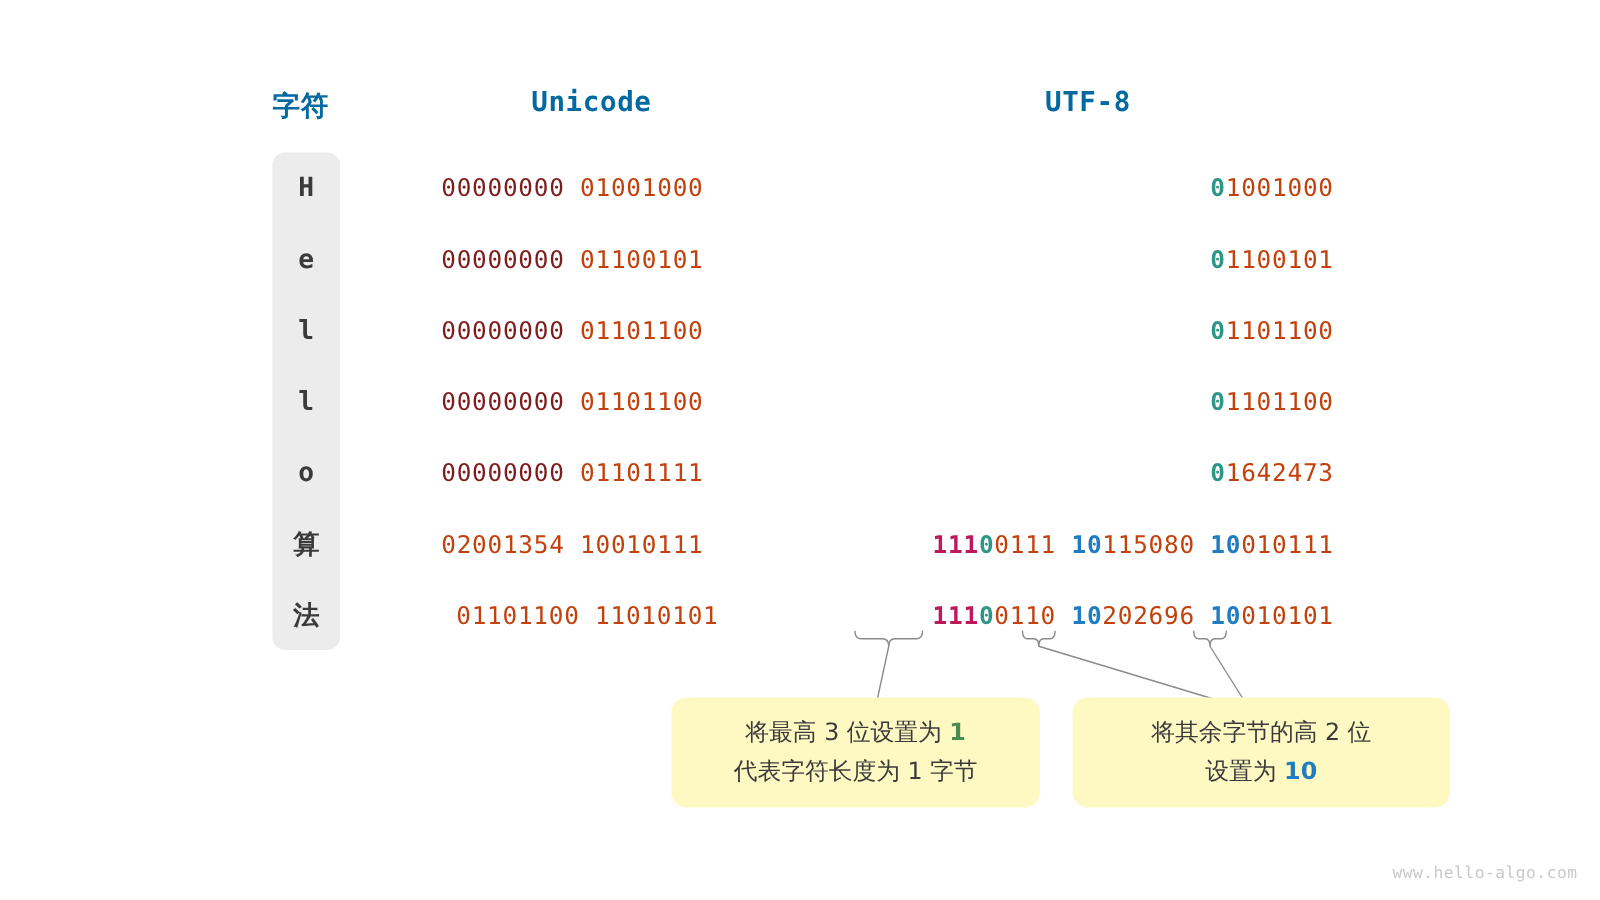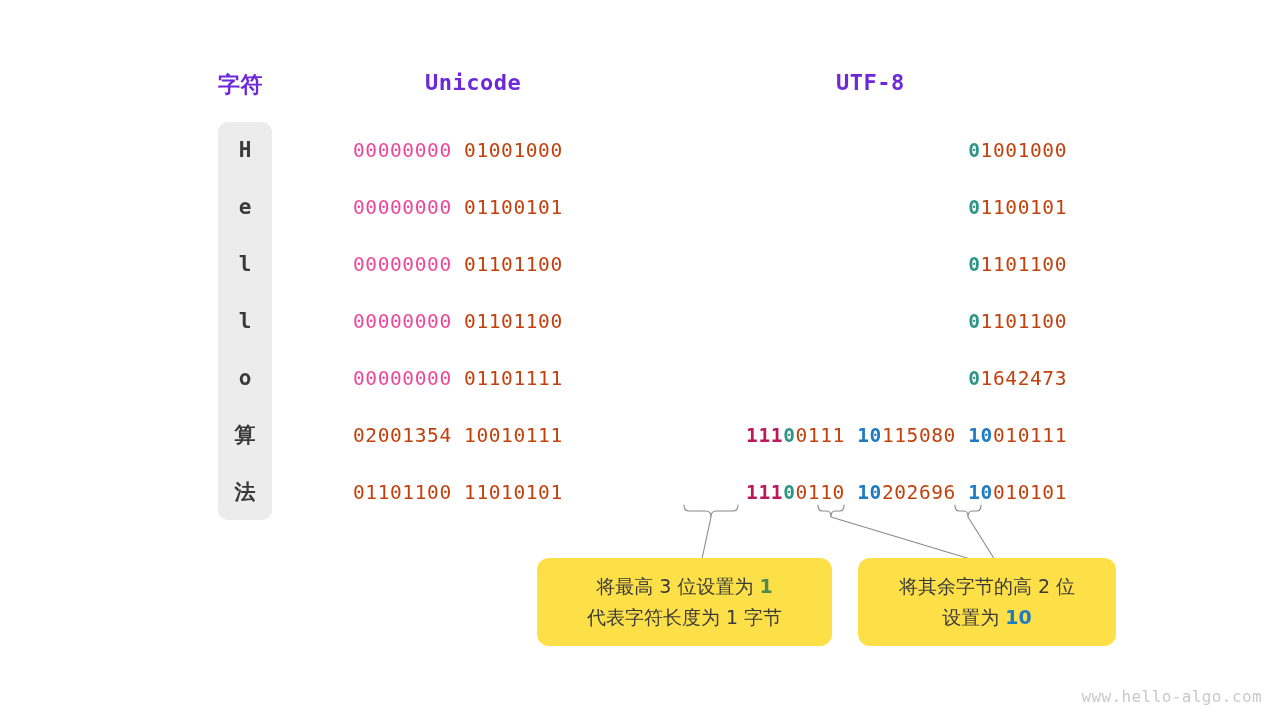--- a/index.html
+++ b/index.html
@@ -20,21 +20,21 @@
     width: 1280px;
     height: 720px;
   }
 
   
   .col-header {
     position: absolute;
     font-family: "DejaVu Sans Mono", "Liberation Mono", monospace;
     font-weight: bold;
     font-size: 22px;
-    color: #6d28d9;
+    color: #0369a1;
     white-space: nowrap;
     letter-spacing: 0.5px;
   }
   #hdr-char  { left: 218px; top: 70px; }
   #hdr-uni   { left: 425px; top: 70px; }
   #hdr-utf8  { left: 836px; top: 70px; }
 
   
   #char-pill {
     position: absolute;
@@ -76,63 +76,63 @@
     height: 57px;
     line-height: 57px;
     font-family: "DejaVu Sans Mono", "Liberation Mono", monospace;
     font-size: 19.5px;
     letter-spacing: 0.6px;
     white-space: pre;
     text-align: right;
     color: #3a3a3a;
   }
 
-  .b-pad   { color: #ec4899; }
+  .b-pad   { color: #7f1d1d; }
   .b-dark  { color: #c2410c; }
   .b-green { color: #be185d; font-weight: bold; }
   .b-teal  { color: #2e9687; font-weight: bold; }
   .b-blue  { color: #1f7cc2; font-weight: bold; }
 
   
   #connectors {
     position: absolute;
     left: 0; top: 0;
     width: 1280px;
     height: 720px;
     pointer-events: none;
   }
 
   
   .callout {
     position: absolute;
-    background: #fde047;
+    background: #fef9c3;
     border-radius: 12px;
     box-sizing: border-box;
     display: flex;
     flex-direction: column;
     align-items: center;
     justify-content: center;
     font-family: "DejaVu Sans", "Liberation Sans", sans-serif;
     font-size: 19px;
     color: #3a3a3a;
     line-height: 1.62;
   }
   #callout-1 { left: 537px; top: 558px; width: 295px; height: 88px; }
-  #callout-2 { left: 858px; top: 558px; width: 258px; height: 88px; }
+  #callout-2 { left: 858px; top: 558px; width: 302px; height: 88px; }
   .callout .line { white-space: pre; }
   .hl-green { color: #4a8b52; font-weight: bold; }
   .hl-blue  { color: #1f7cc2; font-weight: bold; }
 
   
   #watermark {
     position: absolute;
     right: 18px;
     bottom: 14px;
     font-family: "DejaVu Sans Mono", "Liberation Mono", monospace;
-    font-size: 16px;
+    font-size: 13px;
     color: #c9c9c9;
     letter-spacing: 0.4px;
   }
 </style>
 </head>
 <body>
 
 <div id="stage">
 
   <div class="col-header" id="hdr-char">字符</div>
@@ -154,21 +154,21 @@
       <div class="char-cell" style="top: 293px;">l</div>
       <div class="uni-cell" style="top: 293px;"><span class="b-pad">00000000</span><span class="b-pad"> </span><span class="b-dark">01101100</span></div>
       <div class="utf-cell" style="top: 293px;"><span class="b-teal">0</span><span class="b-dark">1101100</span></div>
       <div class="char-cell" style="top: 350px;">o</div>
       <div class="uni-cell" style="top: 350px;"><span class="b-pad">00000000</span><span class="b-pad"> </span><span class="b-dark">01101111</span></div>
       <div class="utf-cell" style="top: 350px;"><span class="b-teal">0</span><span class="b-dark">1642473</span></div>
       <div class="char-cell" style="top: 407px;">算</div>
       <div class="uni-cell" style="top: 407px;"><span class="b-dark">02001354</span><span class="b-dark"> </span><span class="b-dark">10010111</span></div>
       <div class="utf-cell" style="top: 407px;"><span class="b-green">111</span><span class="b-teal">0</span><span class="b-dark">0111</span><span class="b-dark"> </span><span class="b-blue">10</span><span class="b-dark">115080</span><span class="b-dark"> </span><span class="b-blue">10</span><span class="b-dark">010111</span></div>
       <div class="char-cell" style="top: 464px;">法</div>
-      <div class="uni-cell" style="top: 464px;"><span class="b-dark">01101100</span><span class="b-dark"> </span><span class="b-dark">11010101</span></div>
+      <div class="uni-cell" style="top: 464px; margin-left: 12px;"><span class="b-dark">01101100</span><span class="b-dark"> </span><span class="b-dark">11010101</span></div>
       <div class="utf-cell" style="top: 464px;"><span class="b-green">111</span><span class="b-teal">0</span><span class="b-dark">0110</span><span class="b-dark"> </span><span class="b-blue">10</span><span class="b-dark">202696</span><span class="b-dark"> </span><span class="b-blue">10</span><span class="b-dark">010101</span></div>
     </div>
 
   <svg id="connectors" viewBox="0 0 1280 720" xmlns="http://www.w3.org/2000/svg">
     <g fill="none" stroke="#8a8a8a" stroke-width="1.1" stroke-linecap="round">
 
       <path d="M684,505 q0,6 5,6 h17 q5,0 5,6 q0,-6 5,-6 h17 q5,0 5,-6"></path>
       <path d="M711,517 L700,568"></path>
 
       <path d="M818,505 q0,6 4,6 h5 q4,0 4,6 q0,-6 4,-6 h5 q4,0 4,-6"></path>

